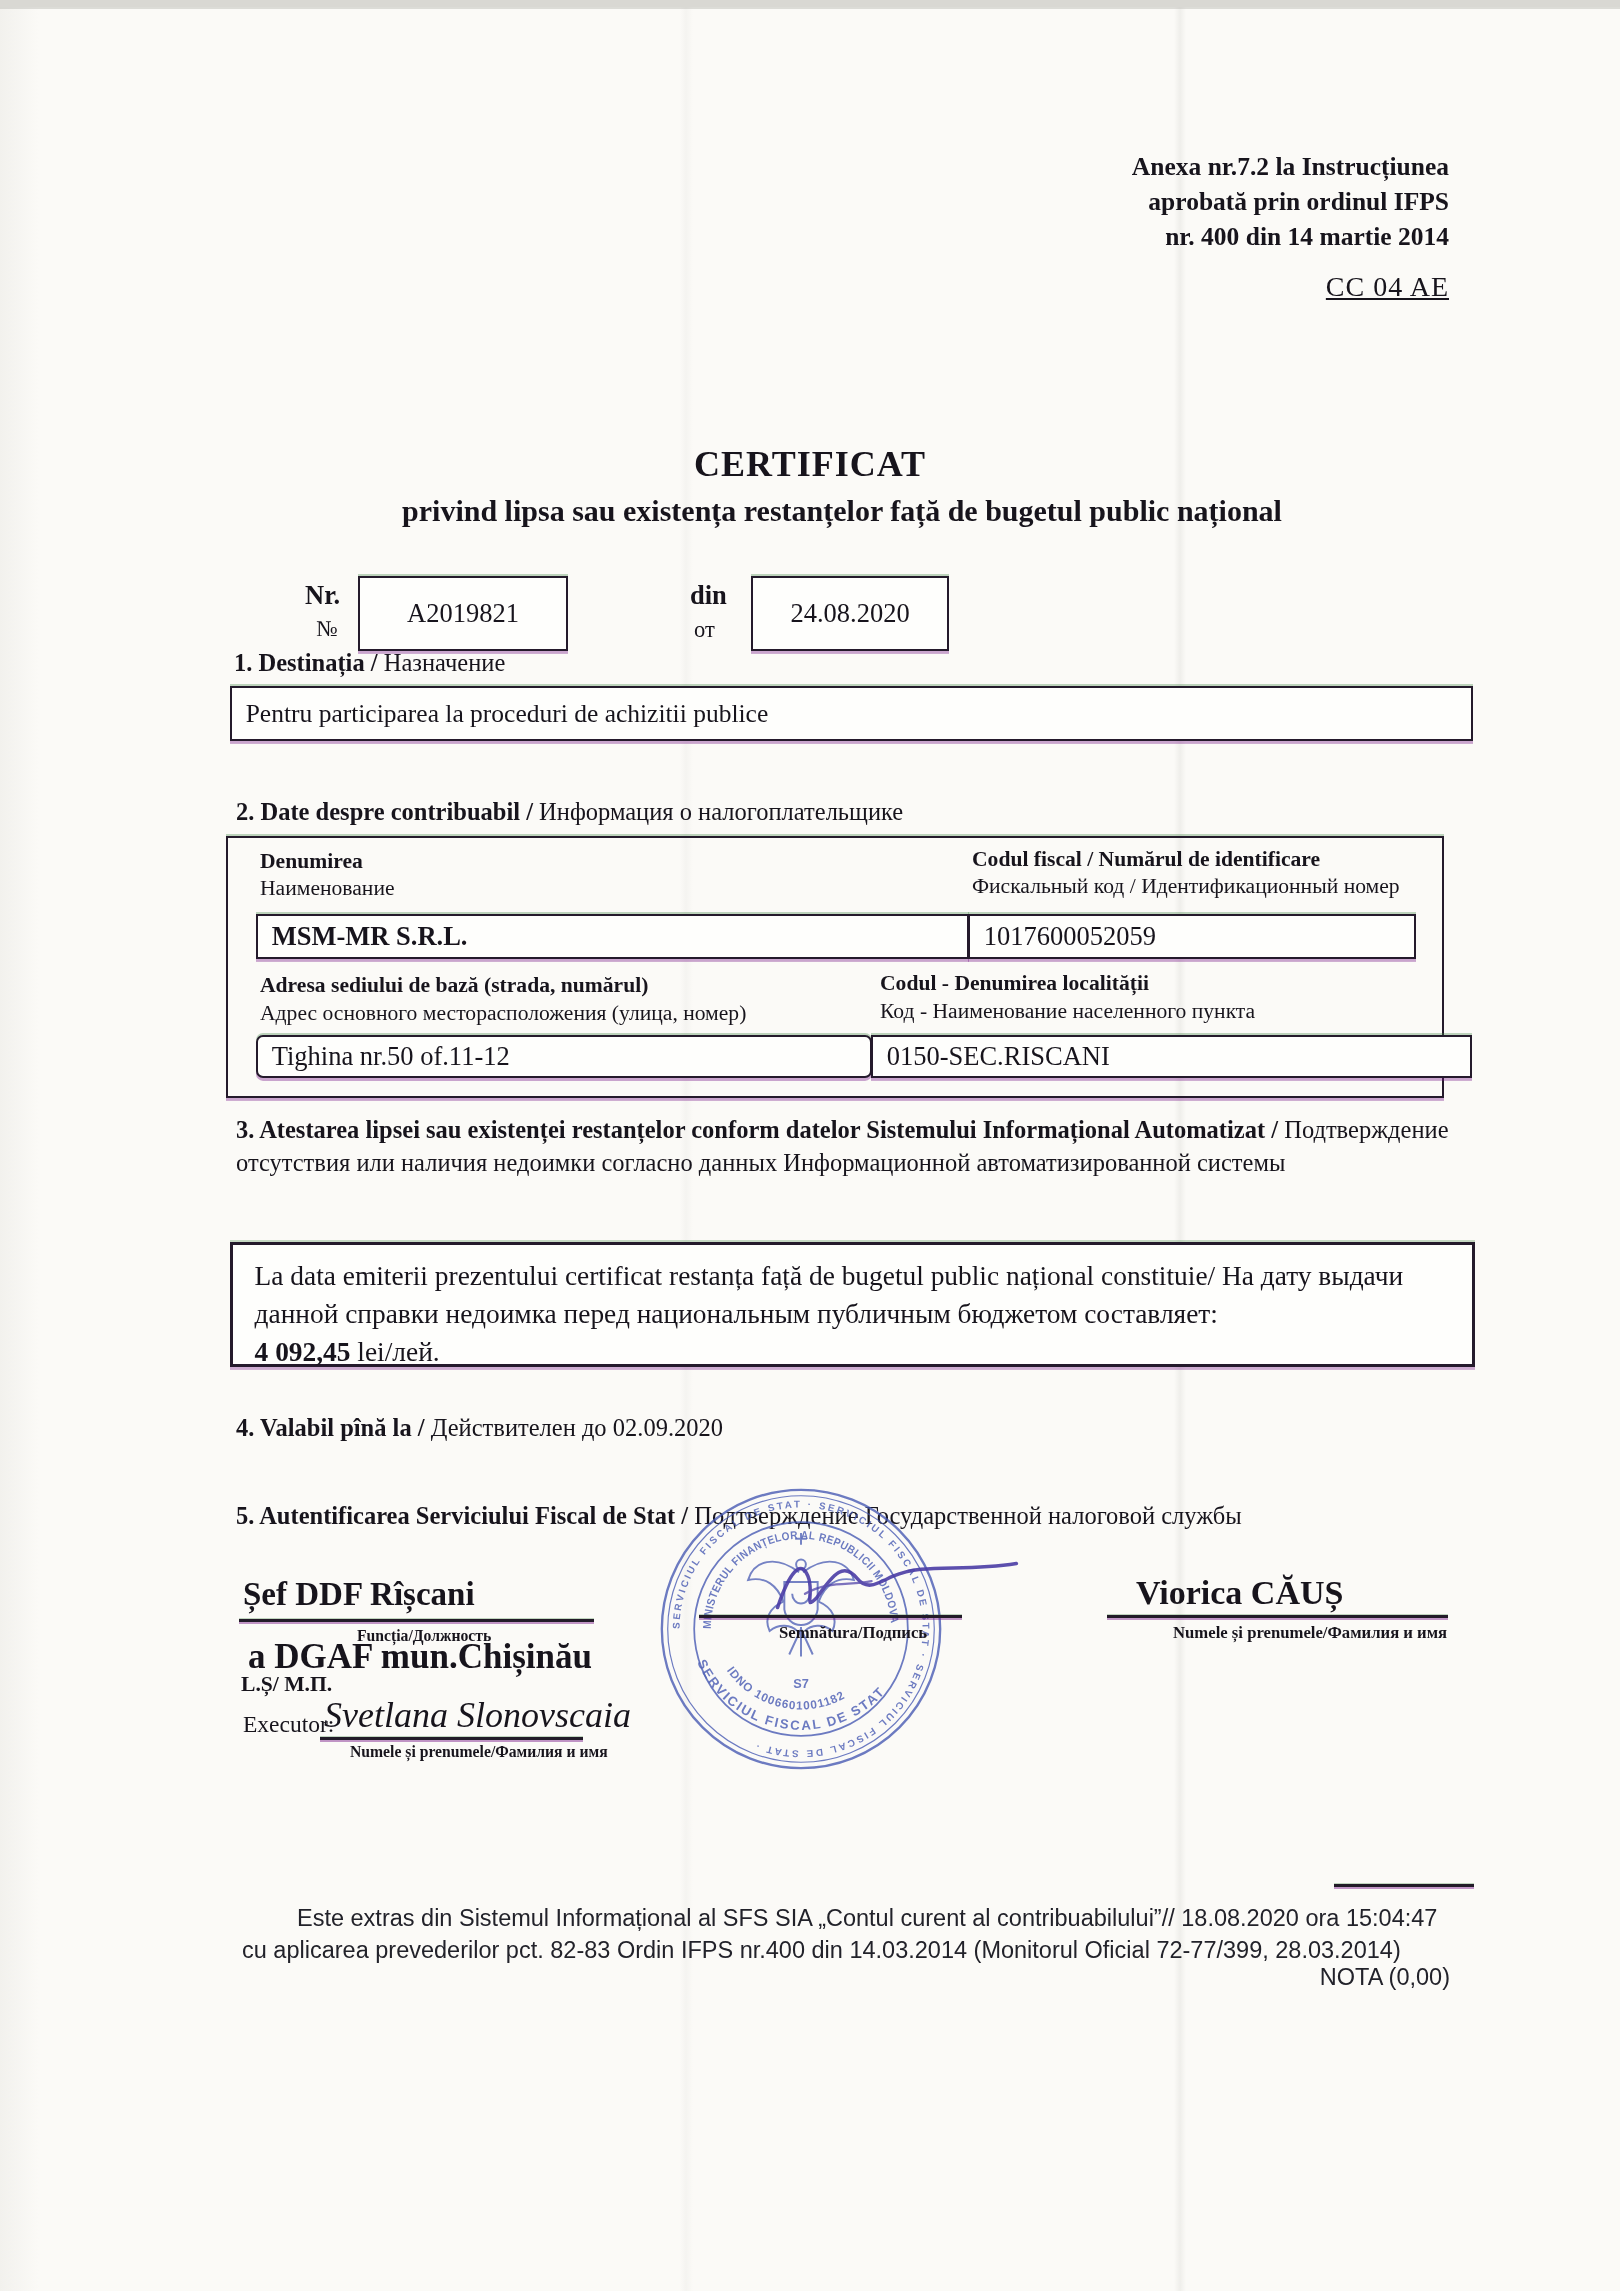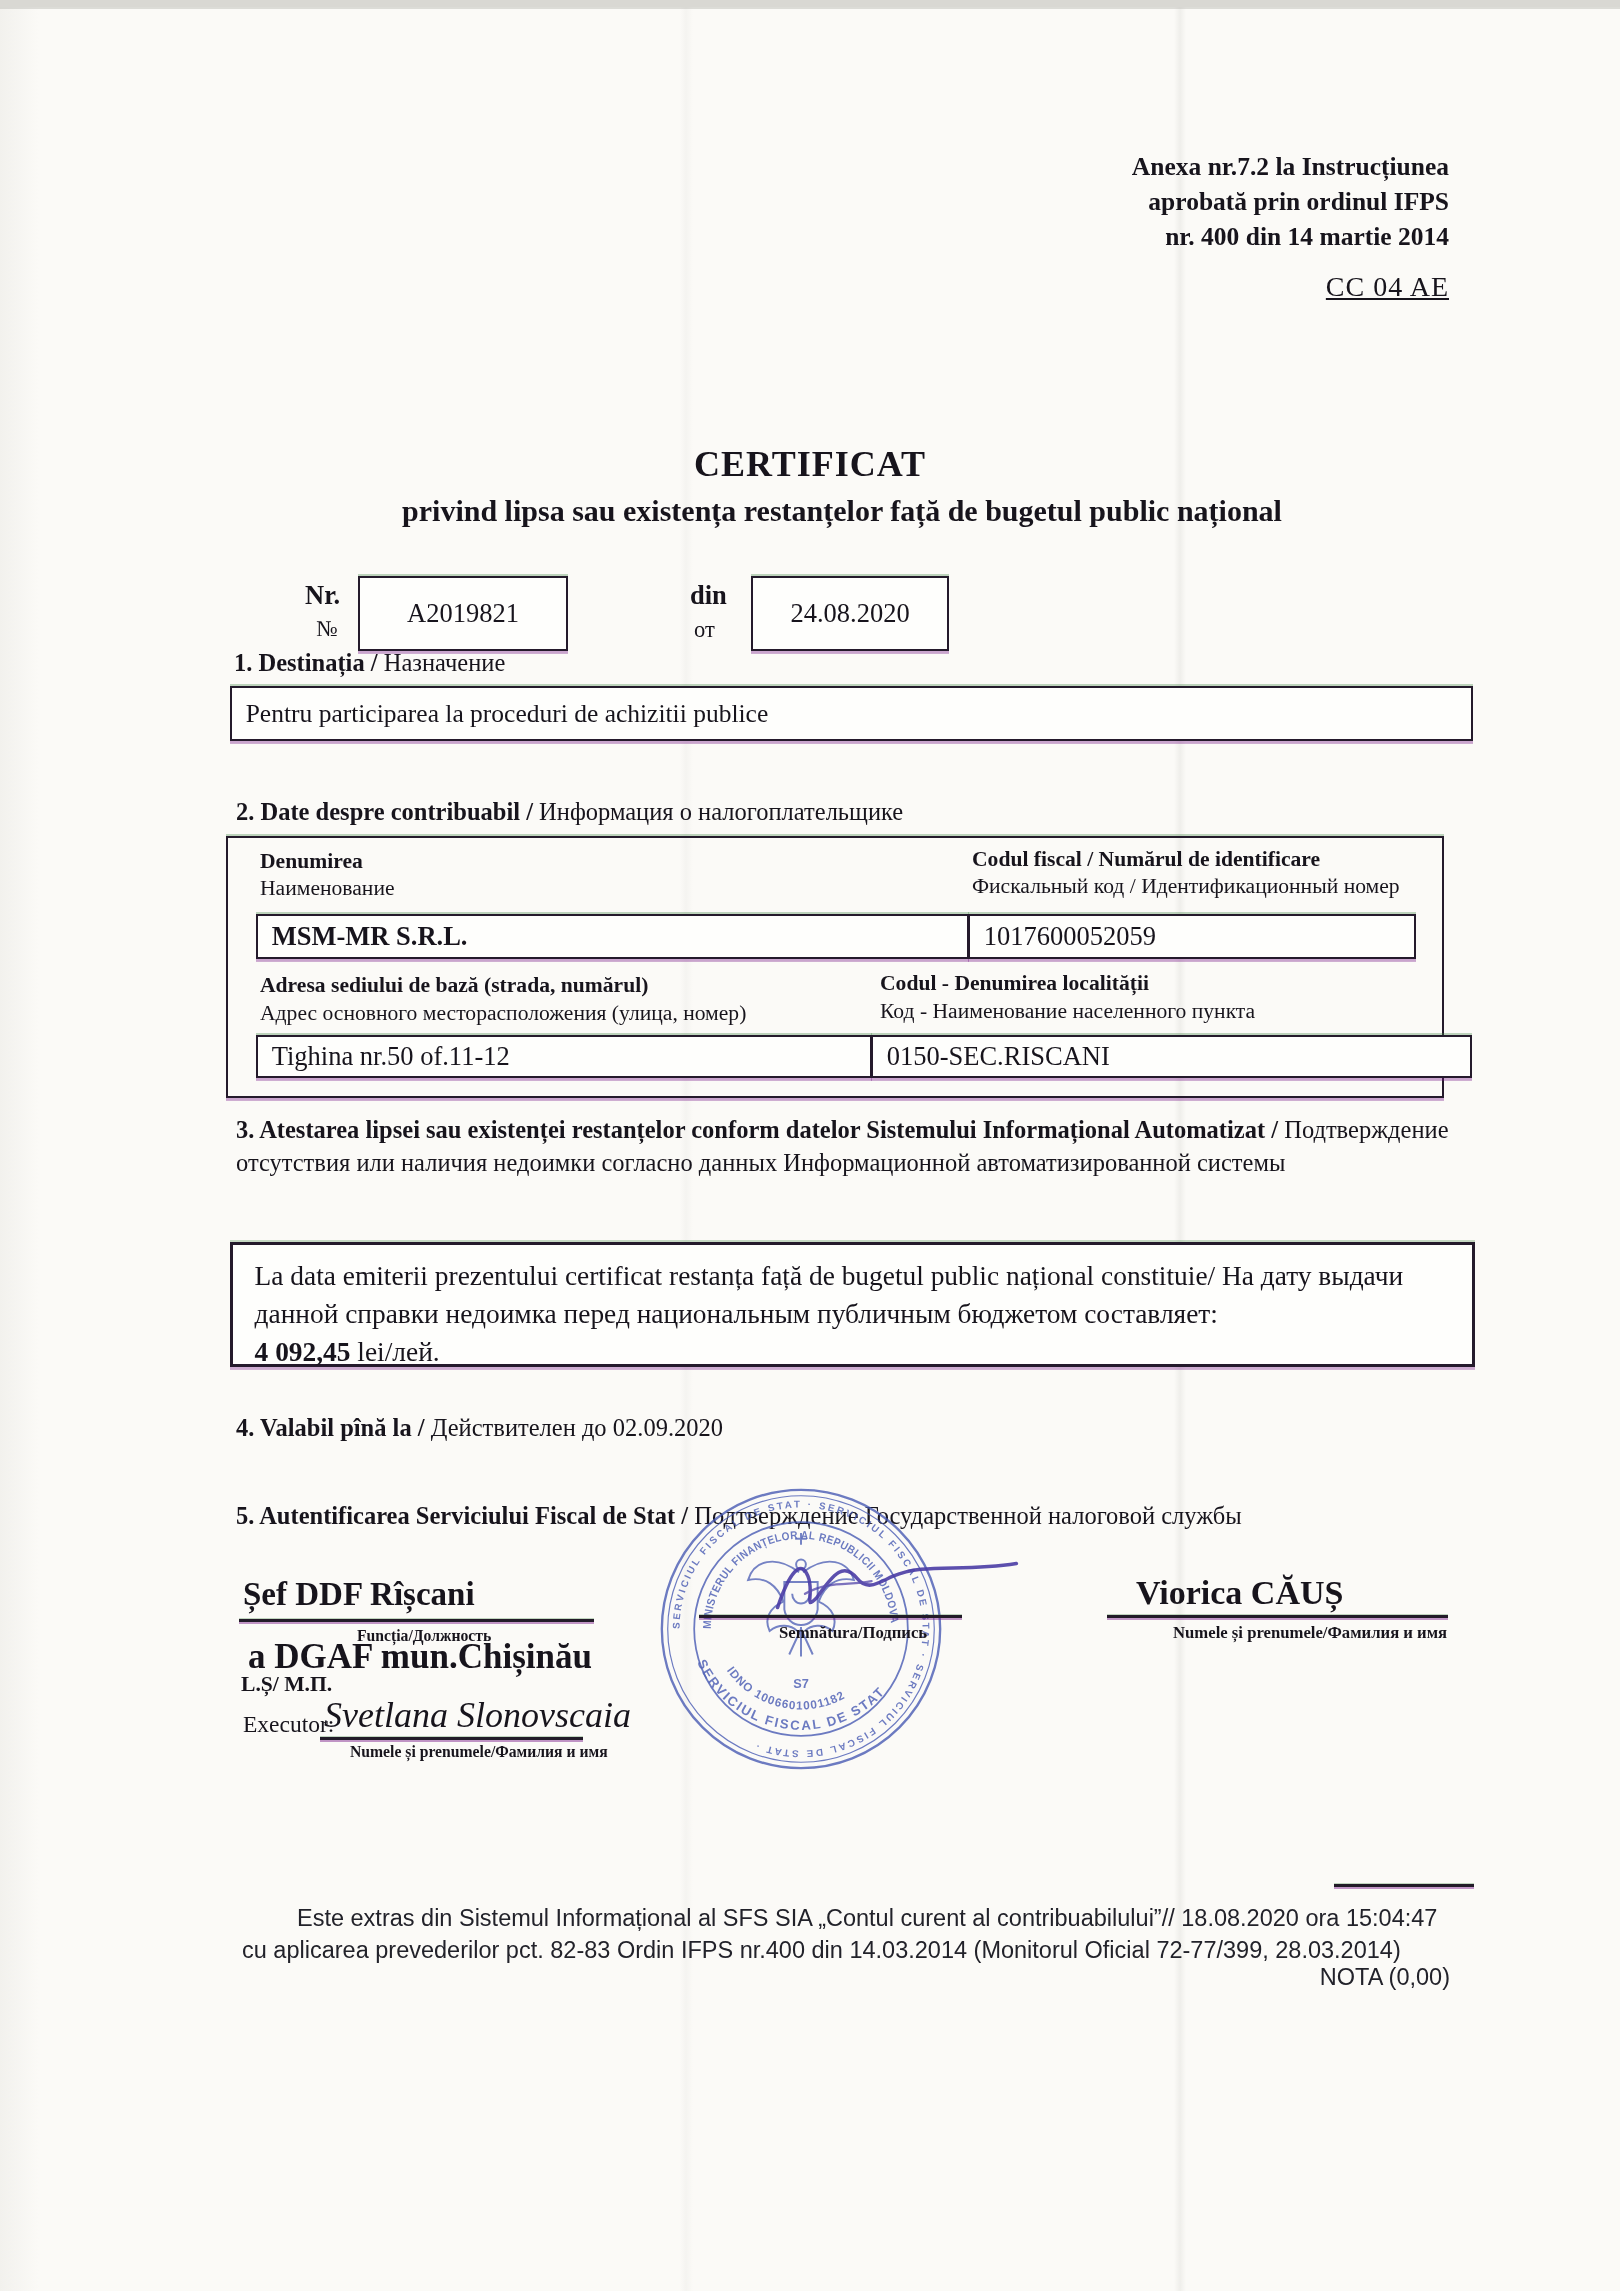--- a/index.html
+++ b/index.html
@@ -94,21 +94,21 @@
   </div>
   <div class="abs vbox vbox-left" style="left:968px;top:914px;width:448px;height:45px;border-width:2px;">
     <span>1017600052059</span>
   </div>
 
   <div class="abs cell-lbl-b" style="left:260px;top:973px;">Adresa sediului de bază (strada, numărul)</div>
   <div class="abs cell-lbl-r" style="left:260px;top:1001px;">Адрес основного месторасположения  (улица, номер)</div>
   <div class="abs cell-lbl-b" style="left:880px;top:971px;">Codul - Denumirea localității</div>
   <div class="abs cell-lbl-r" style="left:880px;top:999px;">Код - Наименование населенного пункта</div>
 
-  <div class="abs vbox vbox-left" style="left:256px;top:1035px;width:616px;height:43px;border-width:2px;">
+  <div class="abs vbox vbox-left" style="left:256px;top:1035px;width:616px;height:43px;border-width:2px;border-radius:7px;">
     <span>Tighina nr.50 of.11-12</span>
   </div>
   <div class="abs vbox vbox-left" style="left:871px;top:1035px;width:601px;height:43px;border-width:2px;">
     <span>0150-SEC.RISCANI</span>
   </div>
 
   <div class="abs heading-wrap" style="left:236px;top:1113px;width:1227px;">
     <span class="hb">3. Atestarea lipsei sau existenței restanțelor conform datelor Sistemului Informațional Automatizat /</span>
     <span>Подтверждение отсутствия или наличия недоимки согласно данных Информационной автоматизированной системы</span>
   </div>

